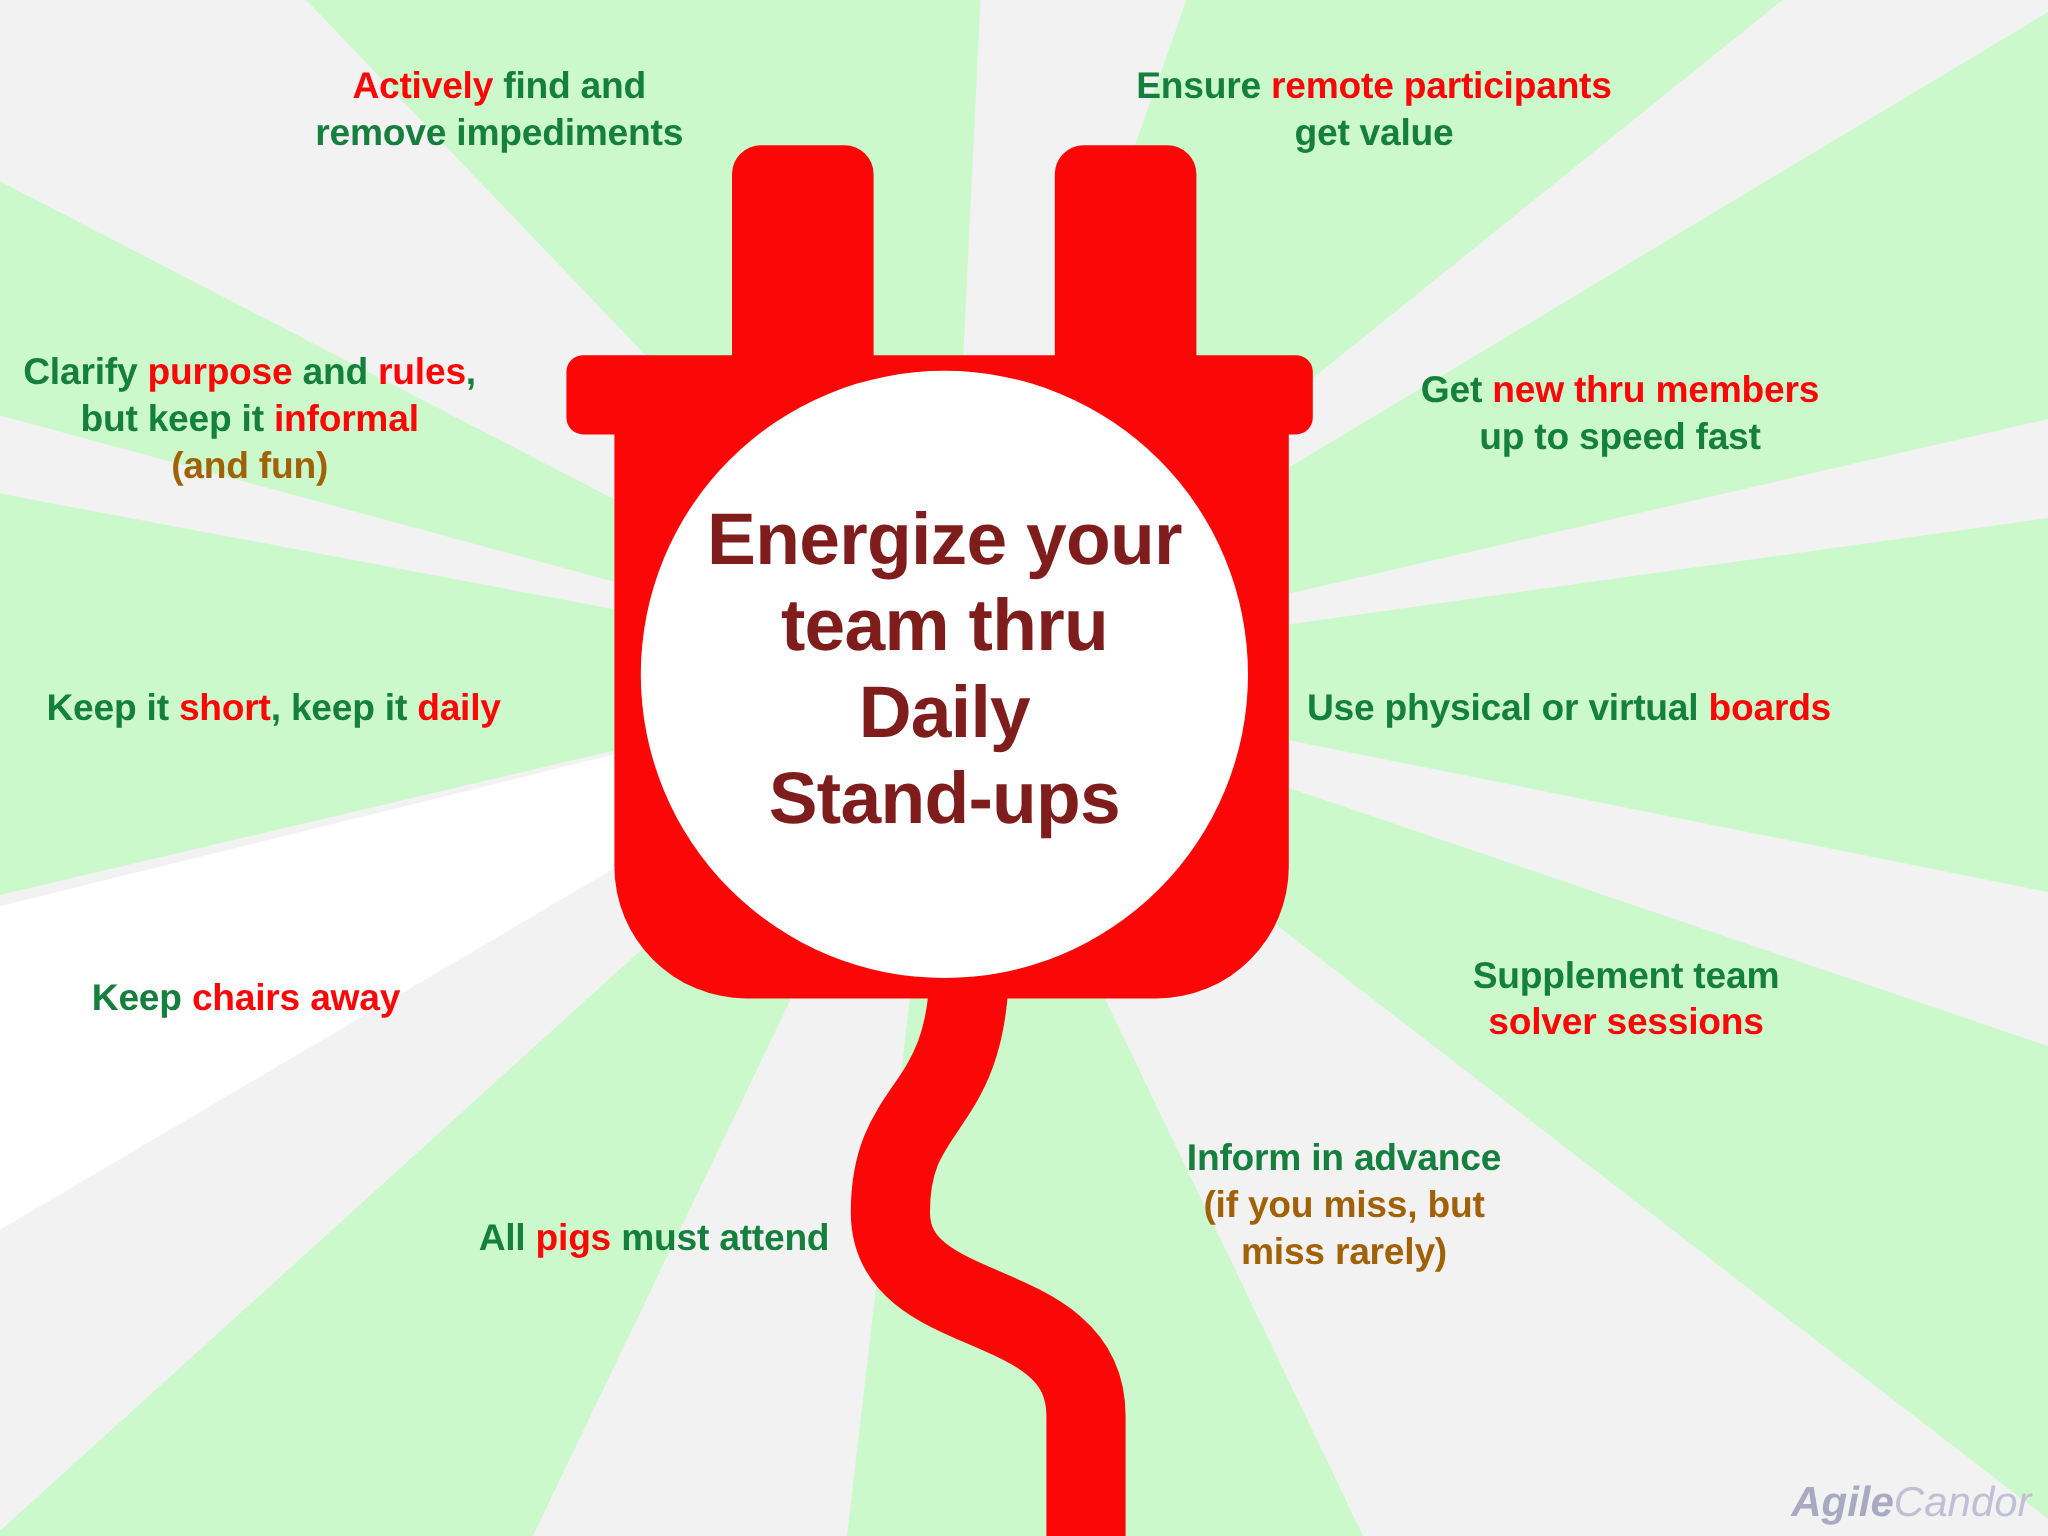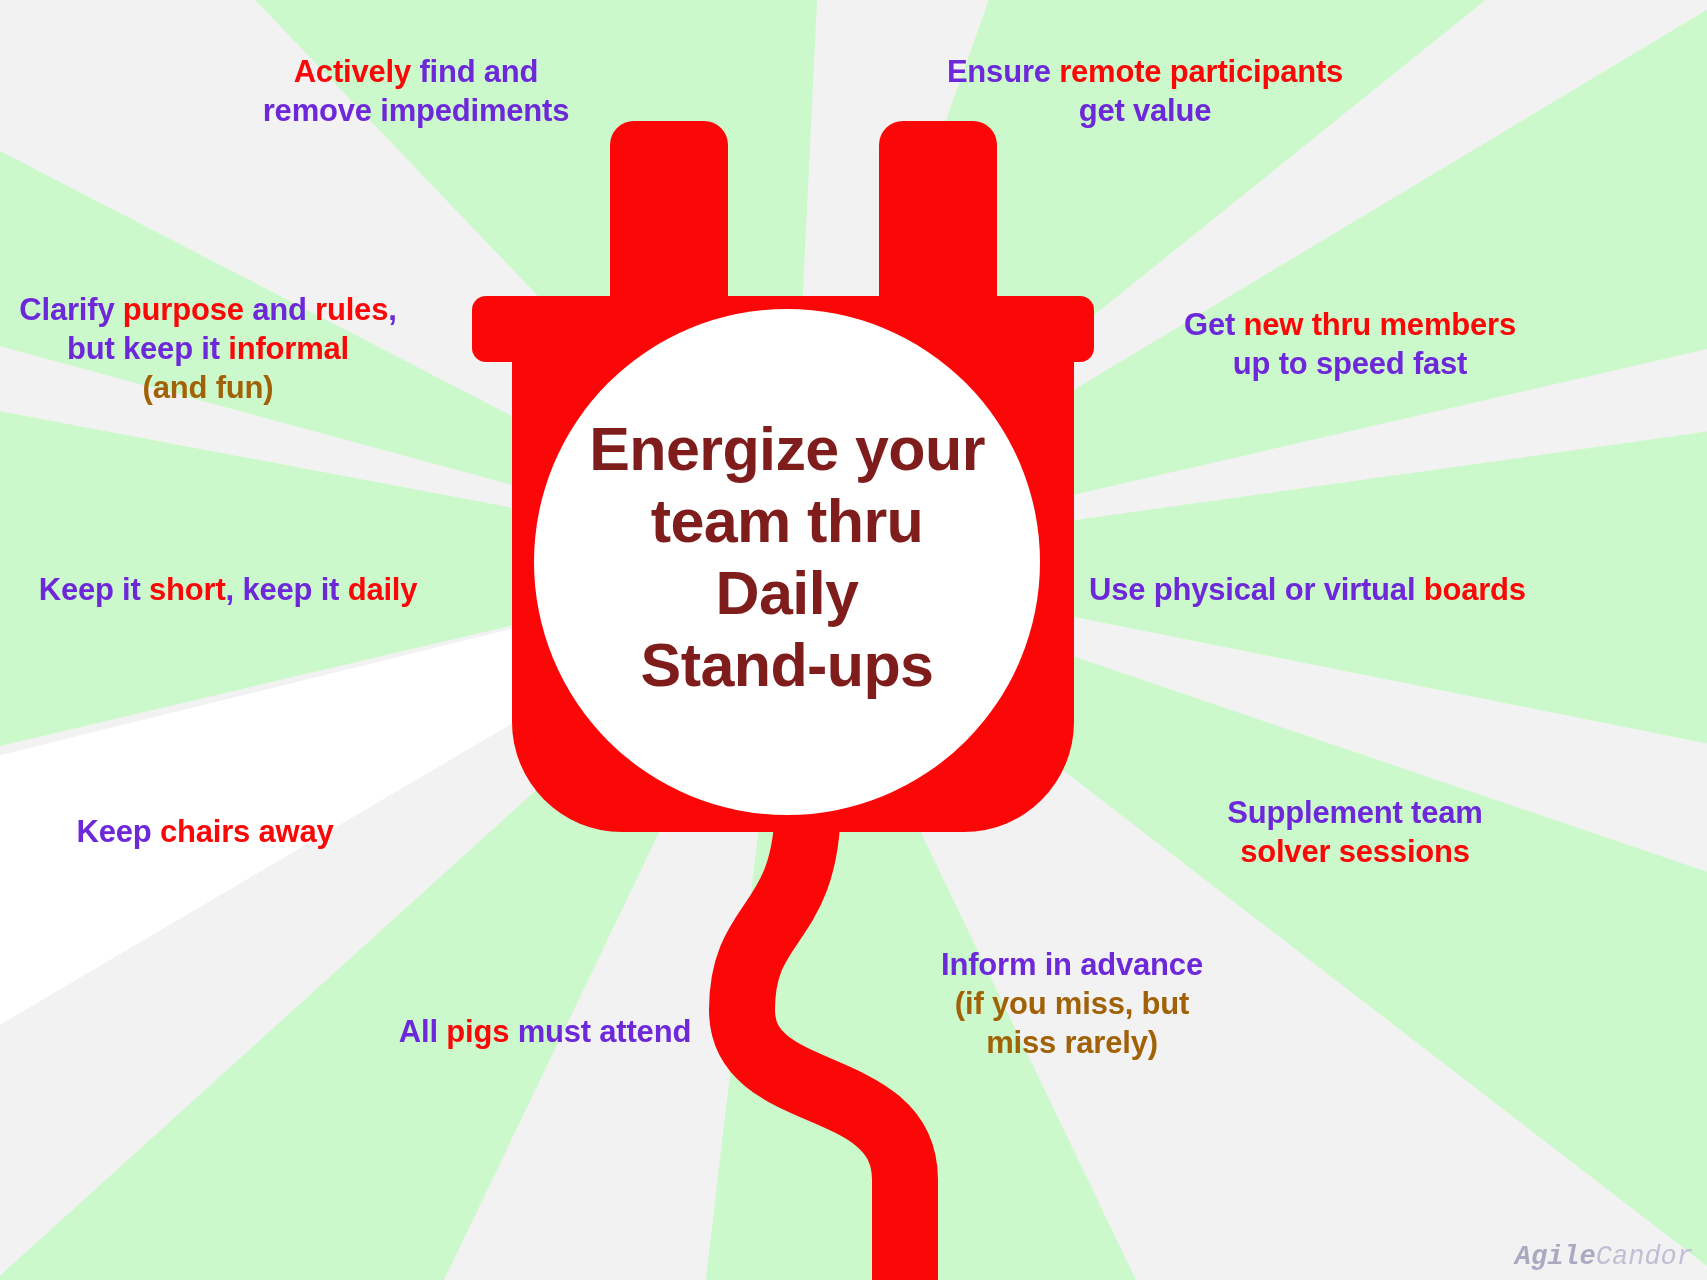--- a/index.html
+++ b/index.html
@@ -28,62 +28,62 @@
     height: 1280px;
   }
 
   .callout {
     position: absolute;
     line-height: 1.26;
     font-weight: bold;
     font-size: 31px;
     letter-spacing: -0.2px;
   }
-  .callout .b { color: #6d28d9; }
+  .callout .b { color: #15803d; }
   .callout .r { color: #fb0707; }
   .callout .soft {
     font-weight: bold;
     color: #a16207;
   }
   .ta-c { text-align: center; }
 
   
   #co-impediments { left: 206px; top: 52px;  width: 420px; }
   #co-remote      { left: 910px; top: 52px;  width: 470px; }
   #co-purpose     { left: 8px;   top: 290px; width: 400px; }
   #co-newteam     { left: 1150px;top: 305px; width: 400px; }
   #co-short       { left: 18px;  top: 570px; width: 420px; }
   #co-boards      { left: 1075px;top: 570px; width: 465px; }
   #co-chairs      { left: 30px;  top: 812px; width: 350px; }
   #co-supplement  { left: 1180px;top: 793px; width: 350px; }
   #co-pigs        { left: 375px; top: 1012px; width: 340px; }
-  #co-inform      { left: 922px; top: 945px; width: 300px; }
+  #co-inform      { left: 970px; top: 945px; width: 300px; }
 
   
   #center-label {
     position: absolute;
     left: 557px;
     top: 414px;
     width: 460px;
     text-align: center;
     color: #7f1d1d;
     font-weight: bold;
     font-size: 61px;
     line-height: 1.18;
     letter-spacing: -0.6px;
   }
 
   
   #brand {
     position: absolute;
     right: 14px;
     bottom: 8px;
-    font-family: Liberation Mono, monospace;
+    font-family: Liberation Sans, sans-serif;
     font-style: italic;
-    font-size: 27px;
+    font-size: 35px;
     color: #b9b9cf;
     white-space: nowrap;
   }
   #brand .brand-a { font-weight: bold; color: #a9a9c2; }
   #brand .brand-b { font-weight: normal; color: #c0bfd6; }
 </style>
 </head>
 <body>
 
 <div id="stage">

